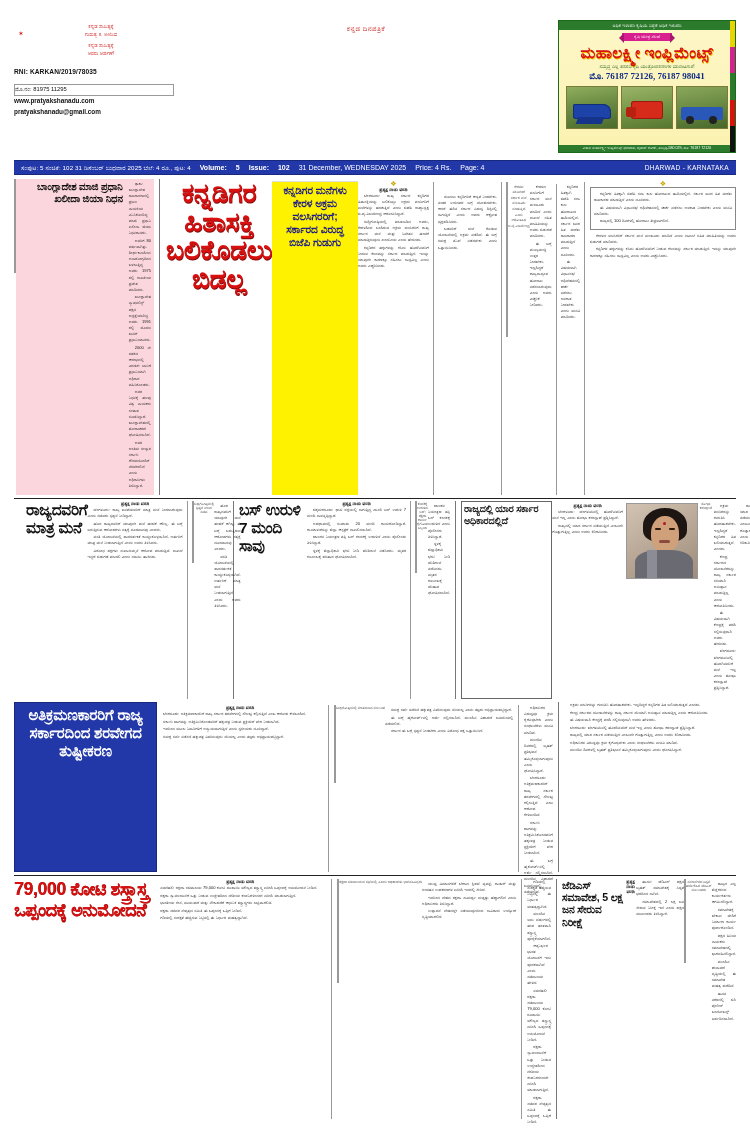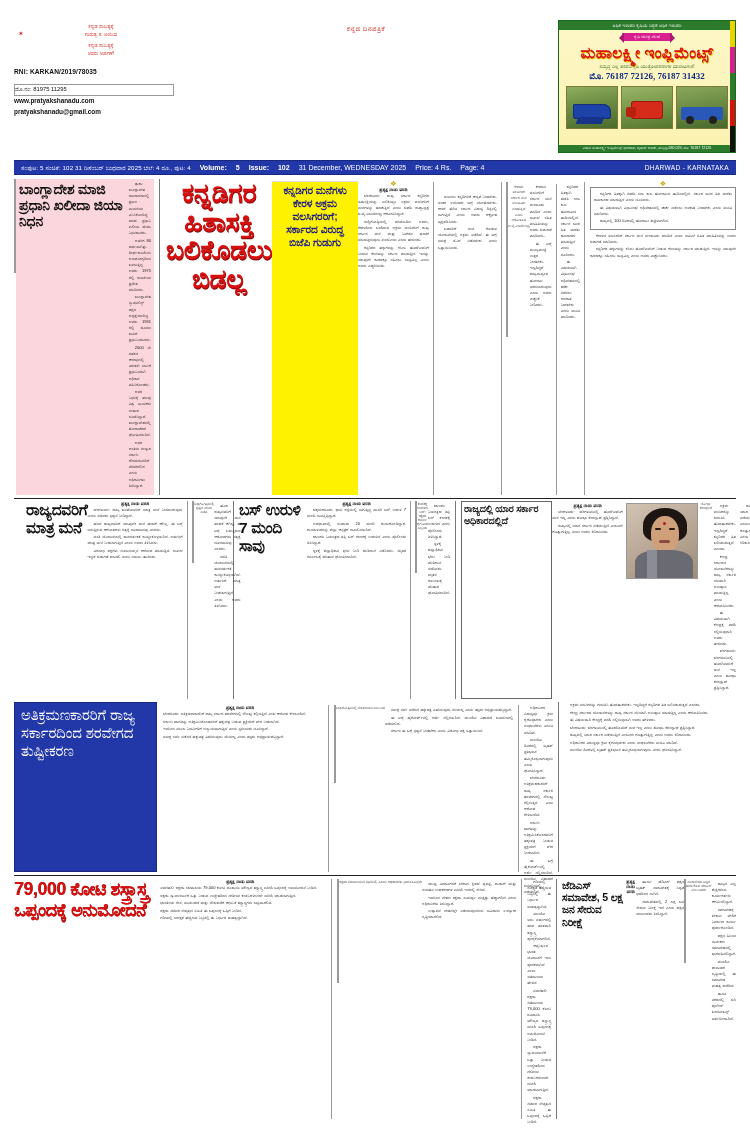--- a/index.html
+++ b/index.html
@@ -95,22 +95,22 @@
   .hl-main {
     font-family:"Liberation Sans",sans-serif; font-weight:bold; color:#d81010;
     font-size: 26.5px; text-align:center; letter-spacing:-.2px; line-height:1.08;
     text-shadow:.5px .5px 0 #7d0a0a;
   }
   .hl-yellow {
     background:#fff200; color:#1a1a8a; font-weight:bold; font-size:10.6px;
     text-align:center; padding:2px 4px; letter-spacing:-.1px; border-top:1px solid #ddd;
   }
   .hl-blue-band {
-    background:#2338a8; color:#fff; font-weight:normal; font-size:15px;
-    padding:3px 6px; letter-spacing:-.2px;
+    background:#2338a8; color:#fff; font-weight:bold; font-size:15px;
+    text-align:center; padding:3px 6px; letter-spacing:-.2px;
     border:1.2px solid #17287d;
   }
   .hl-red-big {
     color:#d81010; font-weight:bold; font-size:17.5px; letter-spacing:-.3px;
     text-shadow:.4px .4px 0 #8a0b0b;
   }
   .hl-black-big { color:#111; font-weight:bold; font-size:15.5px; letter-spacing:-.3px; }
   .hl-sec { color:#111; font-weight:bold; font-size:15.5px; letter-spacing:-.4px; }
 
   
@@ -157,21 +157,21 @@
 
     <div class="mh-center">
       <div class="mh-sub">ಕನ್ನಡ ದಿನಪತ್ರಿಕೆ</div>
     </div>
 
     <div class="ad-box">
       <div class="ad-top">ಅಧಿಕ ಇಳುವರಿ ಕೃಷಿಯ ಸಿದ್ಧತೆ ಅಧಿಕ ಇಳುವರಿ</div>
       <div class="ad-ribbon">ಕೃಷಿ ಯಂತ್ರ ಸಲಹೆ</div>
       <div class="ad-name">ಮಹಾಲಕ್ಷ್ಮೀ ಇಂಪ್ಲಿಮೆಂಟ್ಸ್</div>
       <div class="ad-tag">ಸಮೃದ್ಧ ಎಲ್ಲ ತರಹದ ಕೃಷಿ ಯಂತ್ರೋಪಕರಣಗಳ ಮಾರಾಟಗಾರ!</div>
-      <div class="ad-phone">ಮೊ. 76187 72126, 76187 31432</div>
+      <div class="ad-phone">ಮೊ. 76187 72126, 76187 98041</div>
       <div class="ad-imgs">
         <div class="ad-img ai1">
             <i class="imp-blue"></i>
           </div>
         <div class="ad-img ai2">
             <i class="imp-red"></i>
           </div>
         <div class="ad-img ai3">
             <i class="imp-trailer"></i>
           </div>
@@ -209,21 +209,21 @@
         <div style="position:absolute;left:58px;top:33px;width:6px;height:2px;background:#4a3226;border-radius:2px"></div>
         <div style="position:absolute;left:76px;top:33px;width:6px;height:2px;background:#4a3226;border-radius:2px"></div>
         <div style="position:absolute;left:66px;top:47px;width:9px;height:2px;background:#8a5b4a;border-radius:2px"></div>
         <div class="torso" style="left:36px;top:58px;width:74px;height:40px;background:#f2efe8;"></div>
         <div class="scarf" style="left:44px;top:55px;width:16px;height:42px;background:#f7f5ef;transform:rotate(7deg)"></div>
         <div class="scarf" style="right:40px;top:55px;width:16px;height:42px;background:#f7f5ef;transform:rotate(-7deg)"></div>
         <div style="position:absolute;left:16px;top:56px;width:22px;height:40px;background:#7a4a2e;border-radius:4px"></div>
         <div style="position:absolute;right:14px;top:56px;width:22px;height:40px;background:#7a4a2e;border-radius:4px"></div>
       </div>
       <div style="background:#fbd6dc;padding:2px 3px;">
-        <div style="font-size:14px;font-weight:bold;color:#111;line-height:1.16;text-align:left;letter-spacing:-.2px">ಬಾಂಗ್ಲಾದೇಶ ಮಾಜಿ ಪ್ರಧಾನಿ ಖಲೀದಾ ಜಿಯಾ ನಿಧನ</div>
+        <div style="font-size:10px;font-weight:bold;color:#111;line-height:1.16;text-align:right;letter-spacing:-.2px">ಬಾಂಗ್ಲಾದೇಶ ಮಾಜಿ ಪ್ರಧಾನಿ ಖಲೀದಾ ಜಿಯಾ ನಿಧನ</div>
       </div>
       <div class="body-txt" style="background:#fbd6dc;padding:2px 3px 3px 3px;flex:1;">
         <p>ಢಾಕಾ: ಬಾಂಗ್ಲಾದೇಶ ರಾಜಕಾರಣದಲ್ಲಿ ಪ್ರಬಲ ನಾಯಕಿಯ ಎನಿಸಿಕೊಂಡಿದ್ದ ಮಾಜಿ ಪ್ರಧಾನಿ ಖಲೀದಾ ಜಿಯಾ ನಿಧನರಾದರು.</p>
         <p>ಅವರಿಗೆ 80 ವರ್ಷವಾಗಿತ್ತು. ದೀರ್ಘಕಾಲದಿಂದ ಅನಾರೋಗ್ಯದಿಂದ ಬಳಲುತ್ತಿದ್ದ ಅವರು 1975 ರಲ್ಲಿ ರಾಜಕೀಯ ಪ್ರವೇಶ ಮಾಡಿದರು.</p>
         <p>ಬಾಂಗ್ಲಾದೇಶ ನ್ಯಾಷನಲಿಸ್ಟ್ ಪಕ್ಷದ ಅಧ್ಯಕ್ಷೆಯಾಗಿದ್ದ ಅವರು 1991 ರಲ್ಲಿ ಮೊದಲ ಬಾರಿಗೆ ಪ್ರಧಾನಿಯಾದರು.</p>
         <p>2000 ನೇ ದಶಕದ ಆರಂಭದಲ್ಲಿ ಎರಡನೇ ಬಾರಿಗೆ ಪ್ರಧಾನಿಯಾಗಿ ಅಧಿಕಾರ ವಹಿಸಿಕೊಂಡರು.</p>
         <p>ಅವರ ನಿಧನಕ್ಕೆ ಹಲವು ವಿಶ್ವ ನಾಯಕರು ಸಂತಾಪ ಸೂಚಿಸಿದ್ದಾರೆ. ಬಾಂಗ್ಲಾದೇಶದಲ್ಲಿ ಶೋಕಾಚರಣೆ ಘೋಷಿಸಲಾಗಿದೆ.</p>
         <p>ಅವರ ಅಂತಿಮ ಸಂಸ್ಕಾರ ಸರ್ಕಾರಿ ಗೌರವದೊಂದಿಗೆ ನೆರವೇರಲಿದೆ ಎಂದು ಅಧಿಕಾರಿಗಳು ತಿಳಿಸಿದ್ದಾರೆ.</p>
       </div>
     </div>

